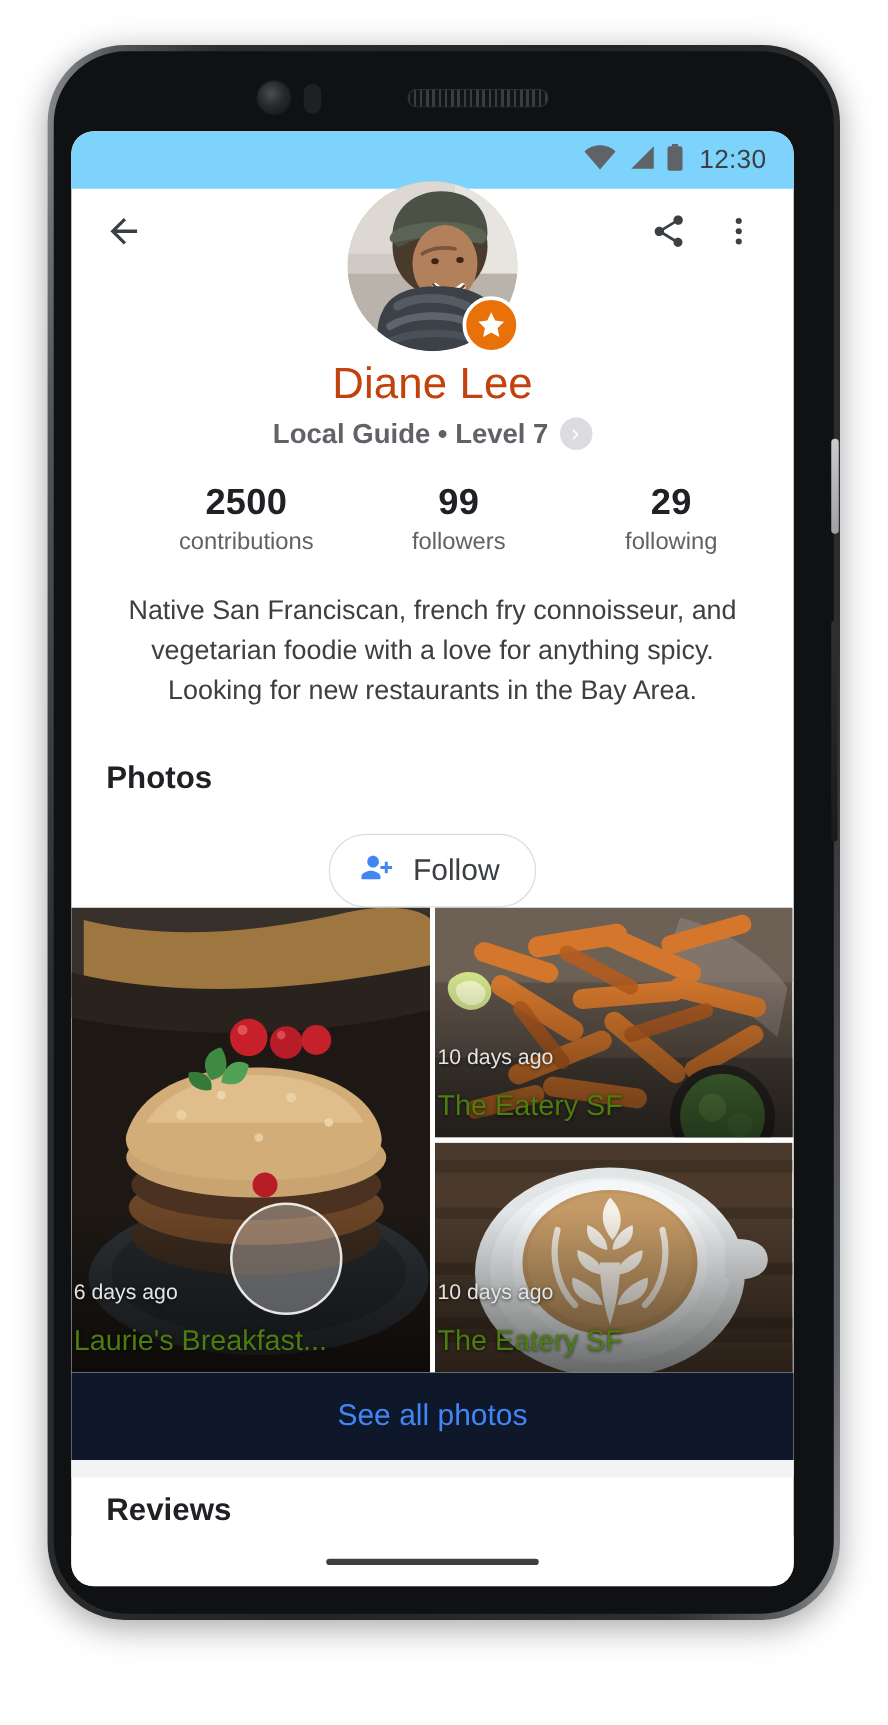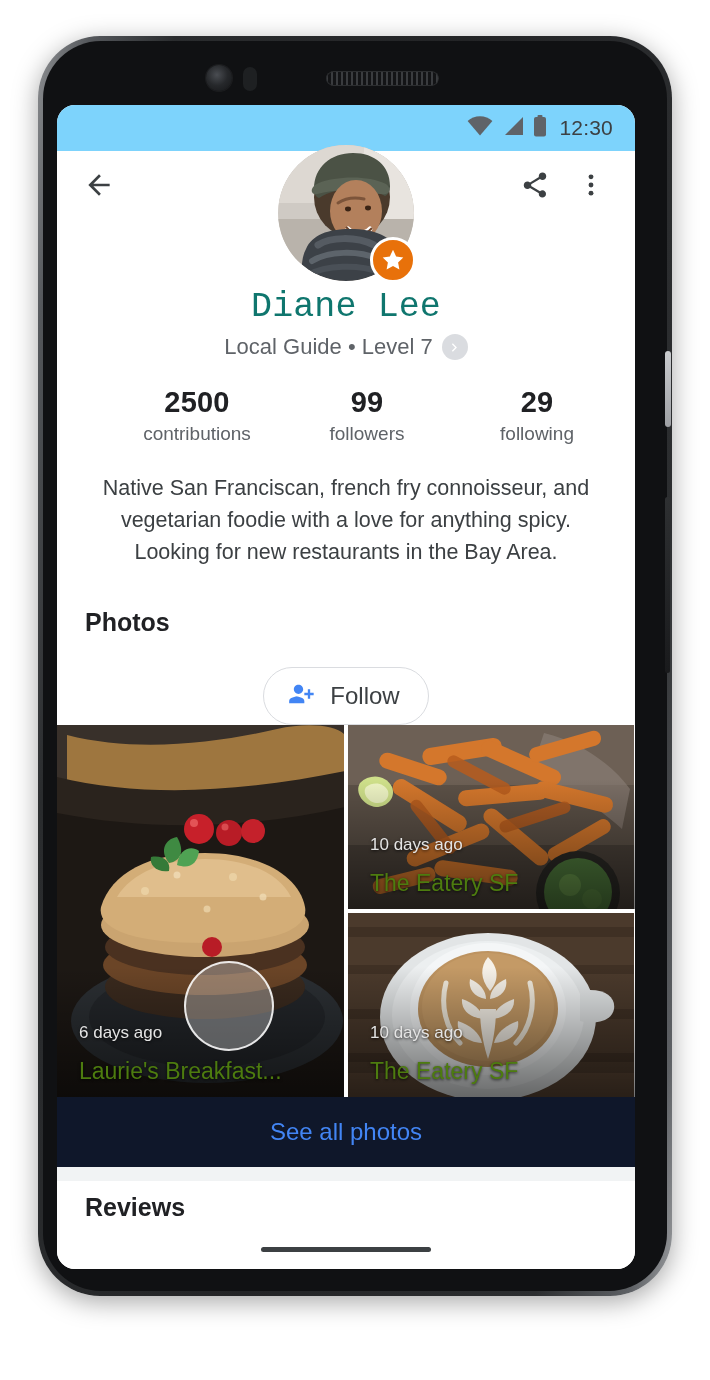--- a/index.html
+++ b/index.html
@@ -61,22 +61,22 @@
     width:136px; height:136px; }
   #avatar{ width:136px; height:136px; border-radius:50%; overflow:hidden;
     background:#d9d5cf; position:relative; }
   #avatar svg{ display:block; }
   #guide-badge{ position:absolute; right:-2px; bottom:-2px; width:46px; height:46px;
     border-radius:50%; background:#e8710a; border:3px solid #ffffff;
     display:flex; align-items:center; justify-content:center; }
 
   
   #identity{ margin-top:64px; text-align:center; }
-  #profile-name{ font-size:35px; color:#0f766e; font-weight:400; letter-spacing:.1px;font-family:Liberation Mono, monospace; }
-  #guide-line{ margin-top:7px; display:flex; align-items:center; justify-content:center; gap:9px; }
+  #profile-name{ font-size:35px; color:#c2410c; font-weight:400; letter-spacing:.1px; }
+  #guide-line{ margin-top:7px; display:flex; align-items:center; justify-content:center; gap:9px;font-weight:bold; }
   #guide-level-text{ font-size:22px; color:#5f6368; }
   #guide-chevron{ width:26px; height:26px; border-radius:50%; background:#dadce0;
     display:flex; align-items:center; justify-content:center; }
 
   
   #stats-row{ margin-top:26px; display:flex; justify-content:center; gap:0;padding-left:42px; }
   .stat-item{ width:170px; text-align:center; }
   .stat-value{ font-size:29px; color:#202124; font-weight:700; letter-spacing:.2px; }
   .stat-label{ font-size:19px; color:#5f6368; margin-top:4px; }
 
@@ -90,21 +90,21 @@
     border:1px solid #dadce0; border-radius:30px; padding:12px 28px 12px 24px;
     background:#fff; }
   #follow-label{ font-size:24px; color:#3c4043; }
 
   
   #photos-title{ margin:40px 0 16px 28px; font-size:25px; color:#202124; font-weight:700; }
   #photo-grid{ display:flex; gap:4px; height:372px; }
   #photo-left{ width:288px; position:relative; overflow:hidden; }
   #photo-right-col{ flex:1; display:flex; flex-direction:column; gap:4px; }
   .photo-cell{ position:relative; overflow:hidden; flex:1; }
-  .photo-caption{ position:absolute; left:22px; bottom:12px; z-index:4;
+  .photo-caption{ position:absolute; left:2px; bottom:12px; z-index:4;
     text-shadow:0 1px 3px rgba(0,0,0,.75); }
   .photo-when{ font-size:17px; color:#e4e4e4; }
   .photo-place{ font-size:23px; color:#4d7c0f; margin-top:15px; }
   .photo-scrim{ position:absolute; left:0; right:0; bottom:0; height:130px; z-index:2;
     background:linear-gradient(180deg,rgba(0,0,0,0) 0%,rgba(0,0,0,.55) 100%); }
   #touch-cursor{ position:absolute; left:127px; top:236px; width:90px; height:90px;
     border-radius:50%; background:rgba(255,255,255,.30);
     border:2px solid rgba(255,255,255,.85); z-index:5; }
 
   

